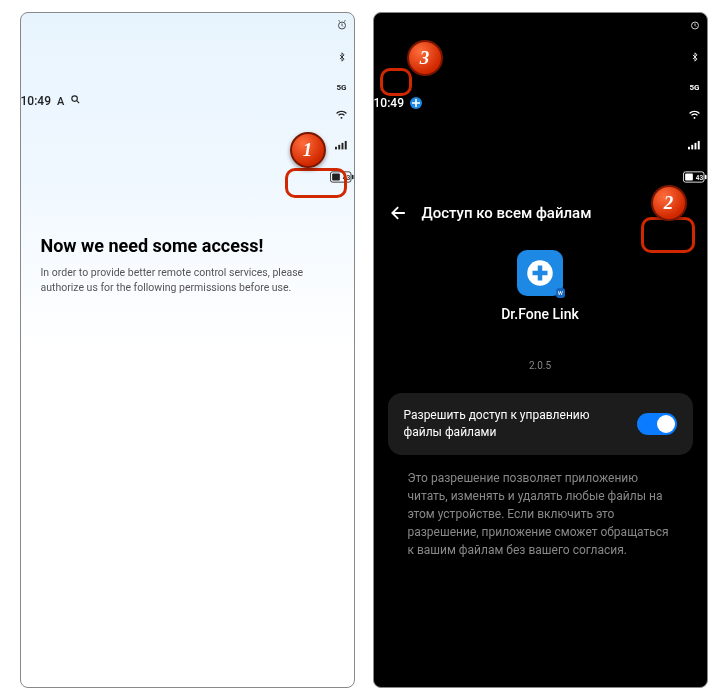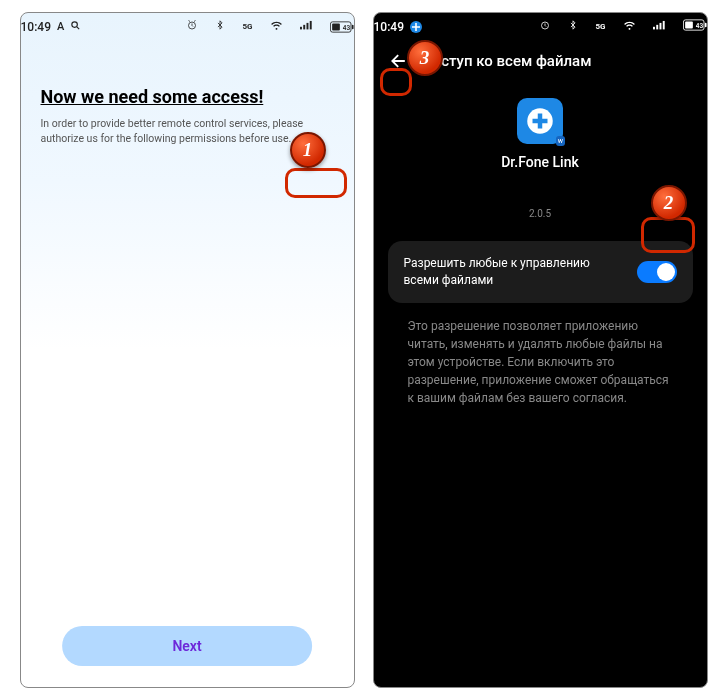--- a/index.html
+++ b/index.html
@@ -7,26 +7,26 @@
     .phone {
       width: 335px; height: 676px; border: 1px solid #888; border-radius: 8px;
       overflow: hidden; position: relative; flex-shrink: 0;
     }
     .phone-light { background: linear-gradient(180deg, #e8f4fd 0%, #f0f8ff 25%, #ffffff 50%); }
     .phone-dark { background: #000; color: #fff; }
 
     .status-bar { display: flex; justify-content: space-between; align-items: center;
       padding: 6px 0 4px; font-size: 12px; font-weight: 500; }
     .status-left { display: flex; align-items: center; gap: 6px; }
-    .status-right { display: flex; align-items: center; gap: 17px; }
+    .status-right { display: flex; align-items: center; gap: 17px; flex-direction: column; }
     .phone-dark .status-bar { color: #fff; }
     .phone-light .status-bar { color: #222; }
 
     .content-light { padding: 20px 20px 0; position: relative; height: calc(100% - 28px); }
-    .title-light { font-size: 18px; font-weight: 700; color: #000; margin-top: 28px; margin-bottom: 10px; text-decoration: underline; }
+    .title-light { font-size: 18px; font-weight: 700; color: #000; margin-top: 28px; margin-bottom: 10px; }
     .desc-light { font-size: 10.5px; color: #555; line-height: 1.4; margin-bottom: 24px; }
 
     .perm-row { display: flex; align-items: center; gap: 12px; position: relative; }
     .perm-icon { width: 32px; height: 32px; border-radius: 50%; background: #2196f3;
       display: flex; align-items: center; justify-content: center; flex-shrink: 0; }
     .perm-text { flex: 1; }
     .perm-title { font-size: 12px; font-weight: 600; color: #000; }
     .perm-sub { font-size: 9.5px; color: #999; margin-top: 2px; }
     .allow-btn { background: #0a7bff; color: #fff; border: none; border-radius: 14px;
       padding: 6px 18px; font-size: 11px; font-weight: 600; cursor: pointer; }
@@ -192,21 +192,21 @@
           <circle cx="20" cy="20" r="17" fill="#fff"></circle>
           <path d="M17 10h6v7h7v6h-7v7h-6v-7h-7v-6h7z" fill="#1e88e5"></path>
         </svg>
       <span style="position:absolute;bottom:-2px;right:-2px;font-size:7px;background:#1565c0;color:#fff;border-radius:3px;padding:1px 2px">w</span>
     </div>
     <div class="app-name">Dr.Fone Link</div>
     <div class="app-ver">2.0.5</div>
   </div>
 
   <div class="toggle-card">
-    <div class="toggle-text">Разрешить любые к управлению всеми файлами</div>
+    <div class="toggle-text">Разрешить доступ к управлению файлы файлами</div>
     <div class="toggle">
       <div class="toggle-knob"></div>
     </div>
   </div>
 
   <div class="perm-desc">Это разрешение позволяет приложению читать, изменять и удалять любые файлы на этом устройстве. Если включить это разрешение, приложение сможет обращаться к вашим файлам без вашего согласия.</div>
 
   <div class="highlight-box" style="top:55px; left:6px; width:32px; height:28px;"></div>
   <div class="callout" style="top:27px; left:33px;">3</div>
 

